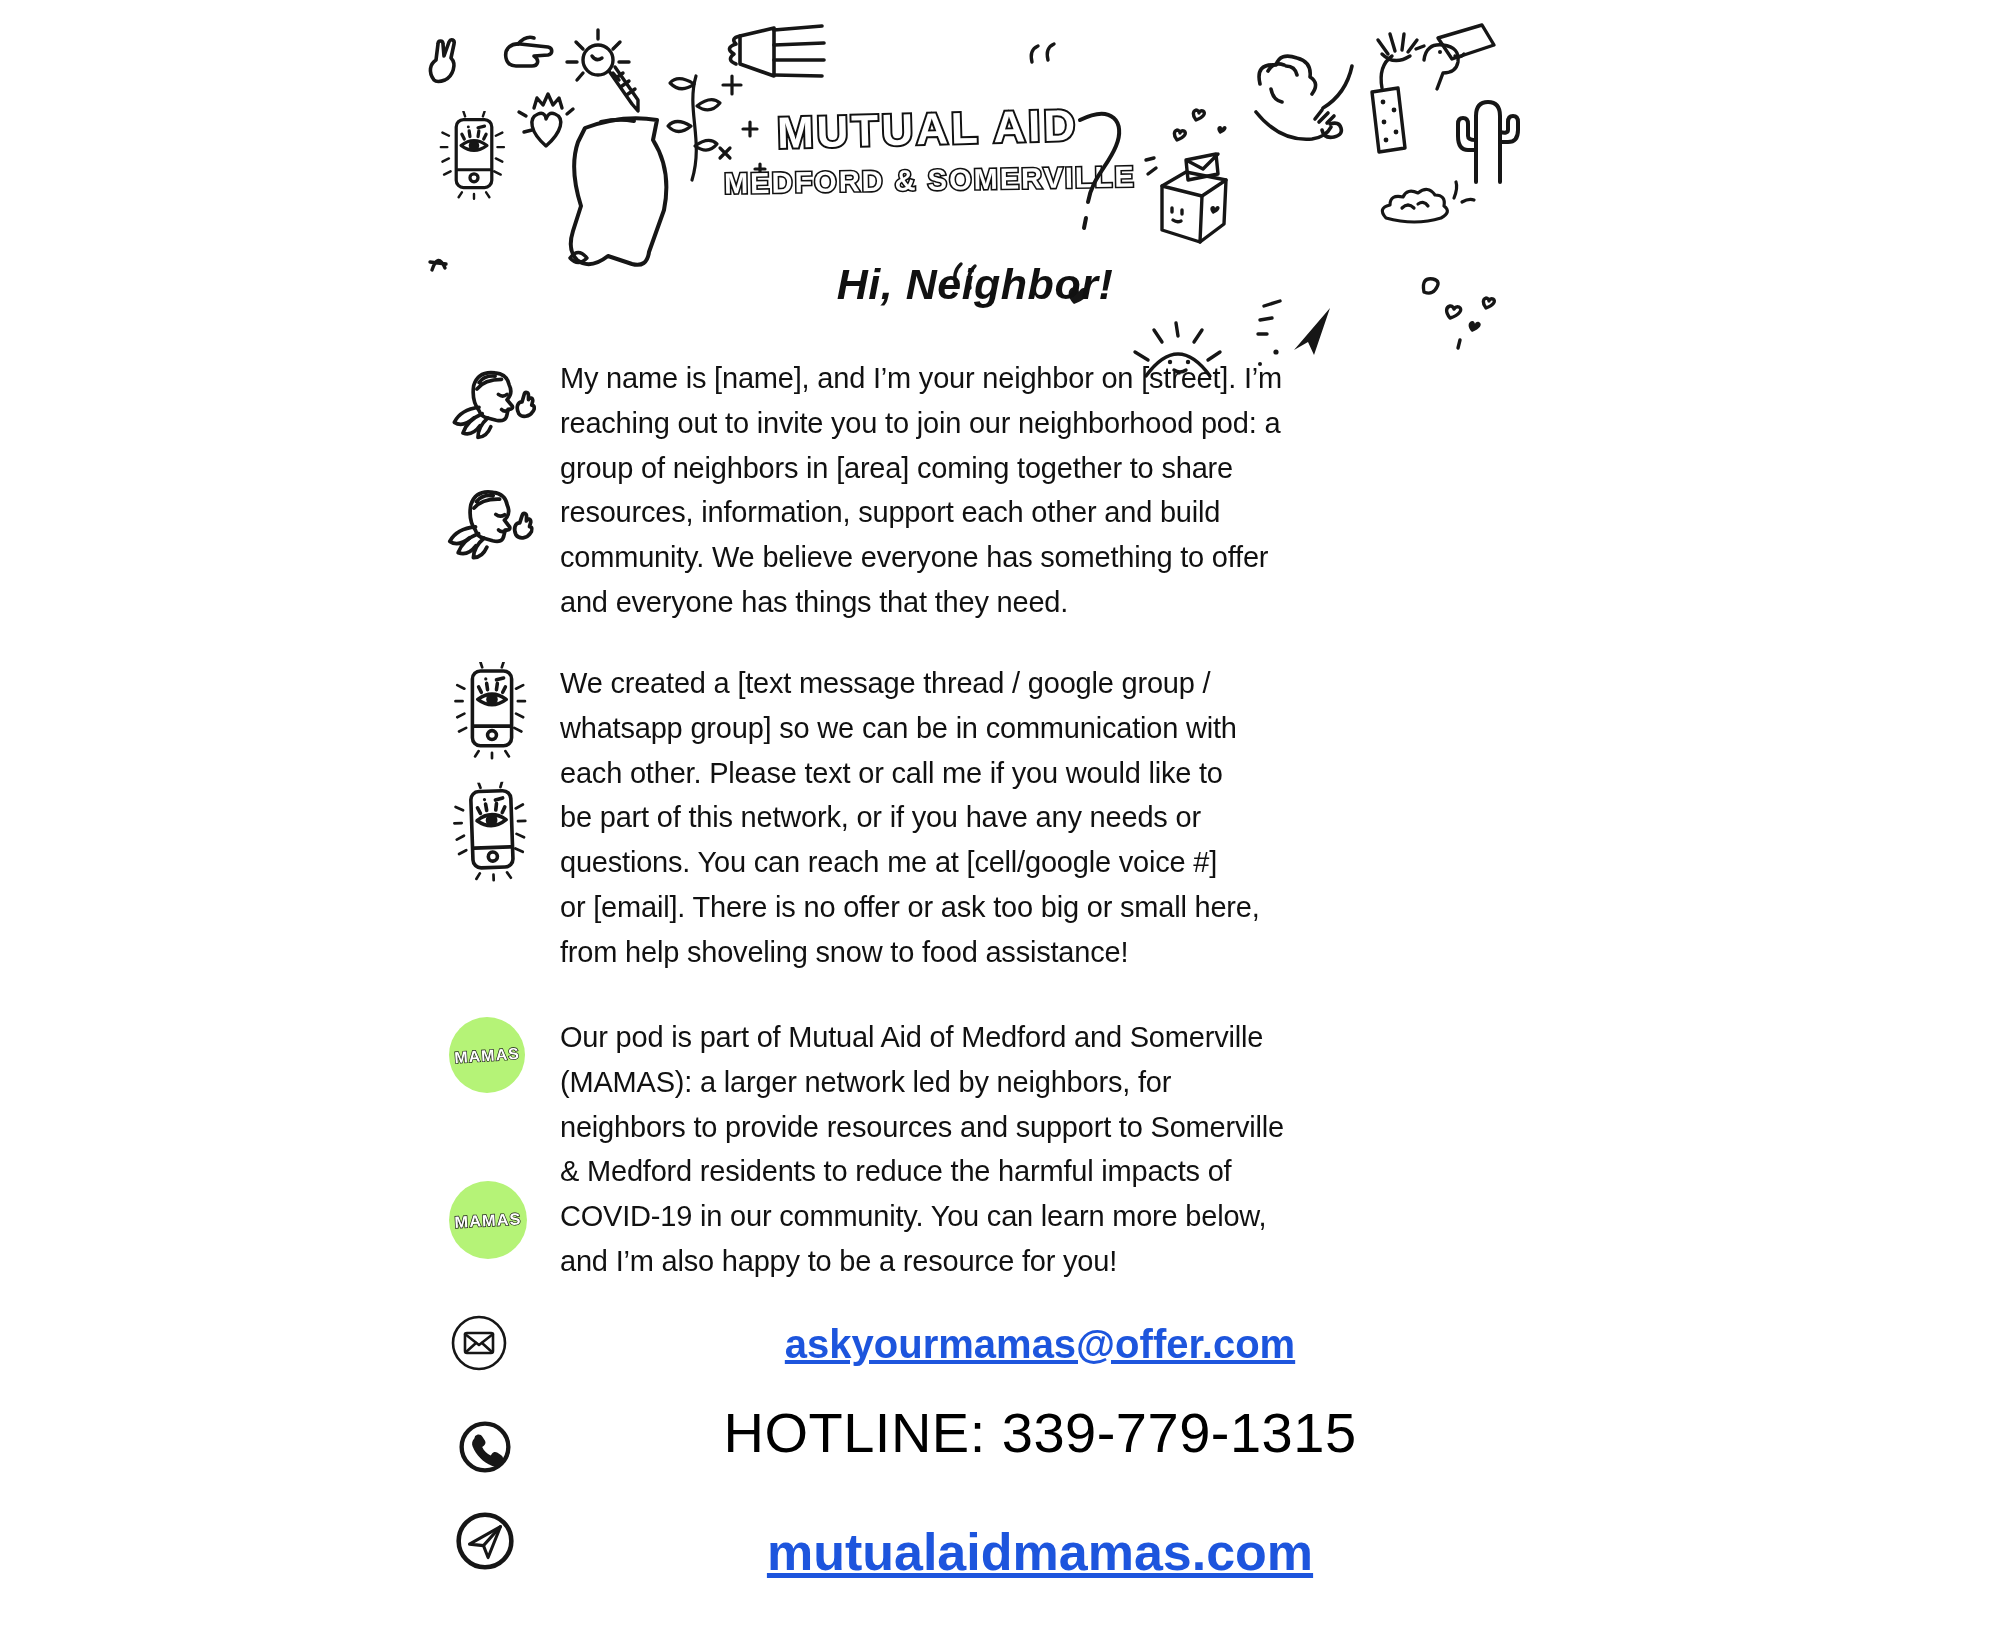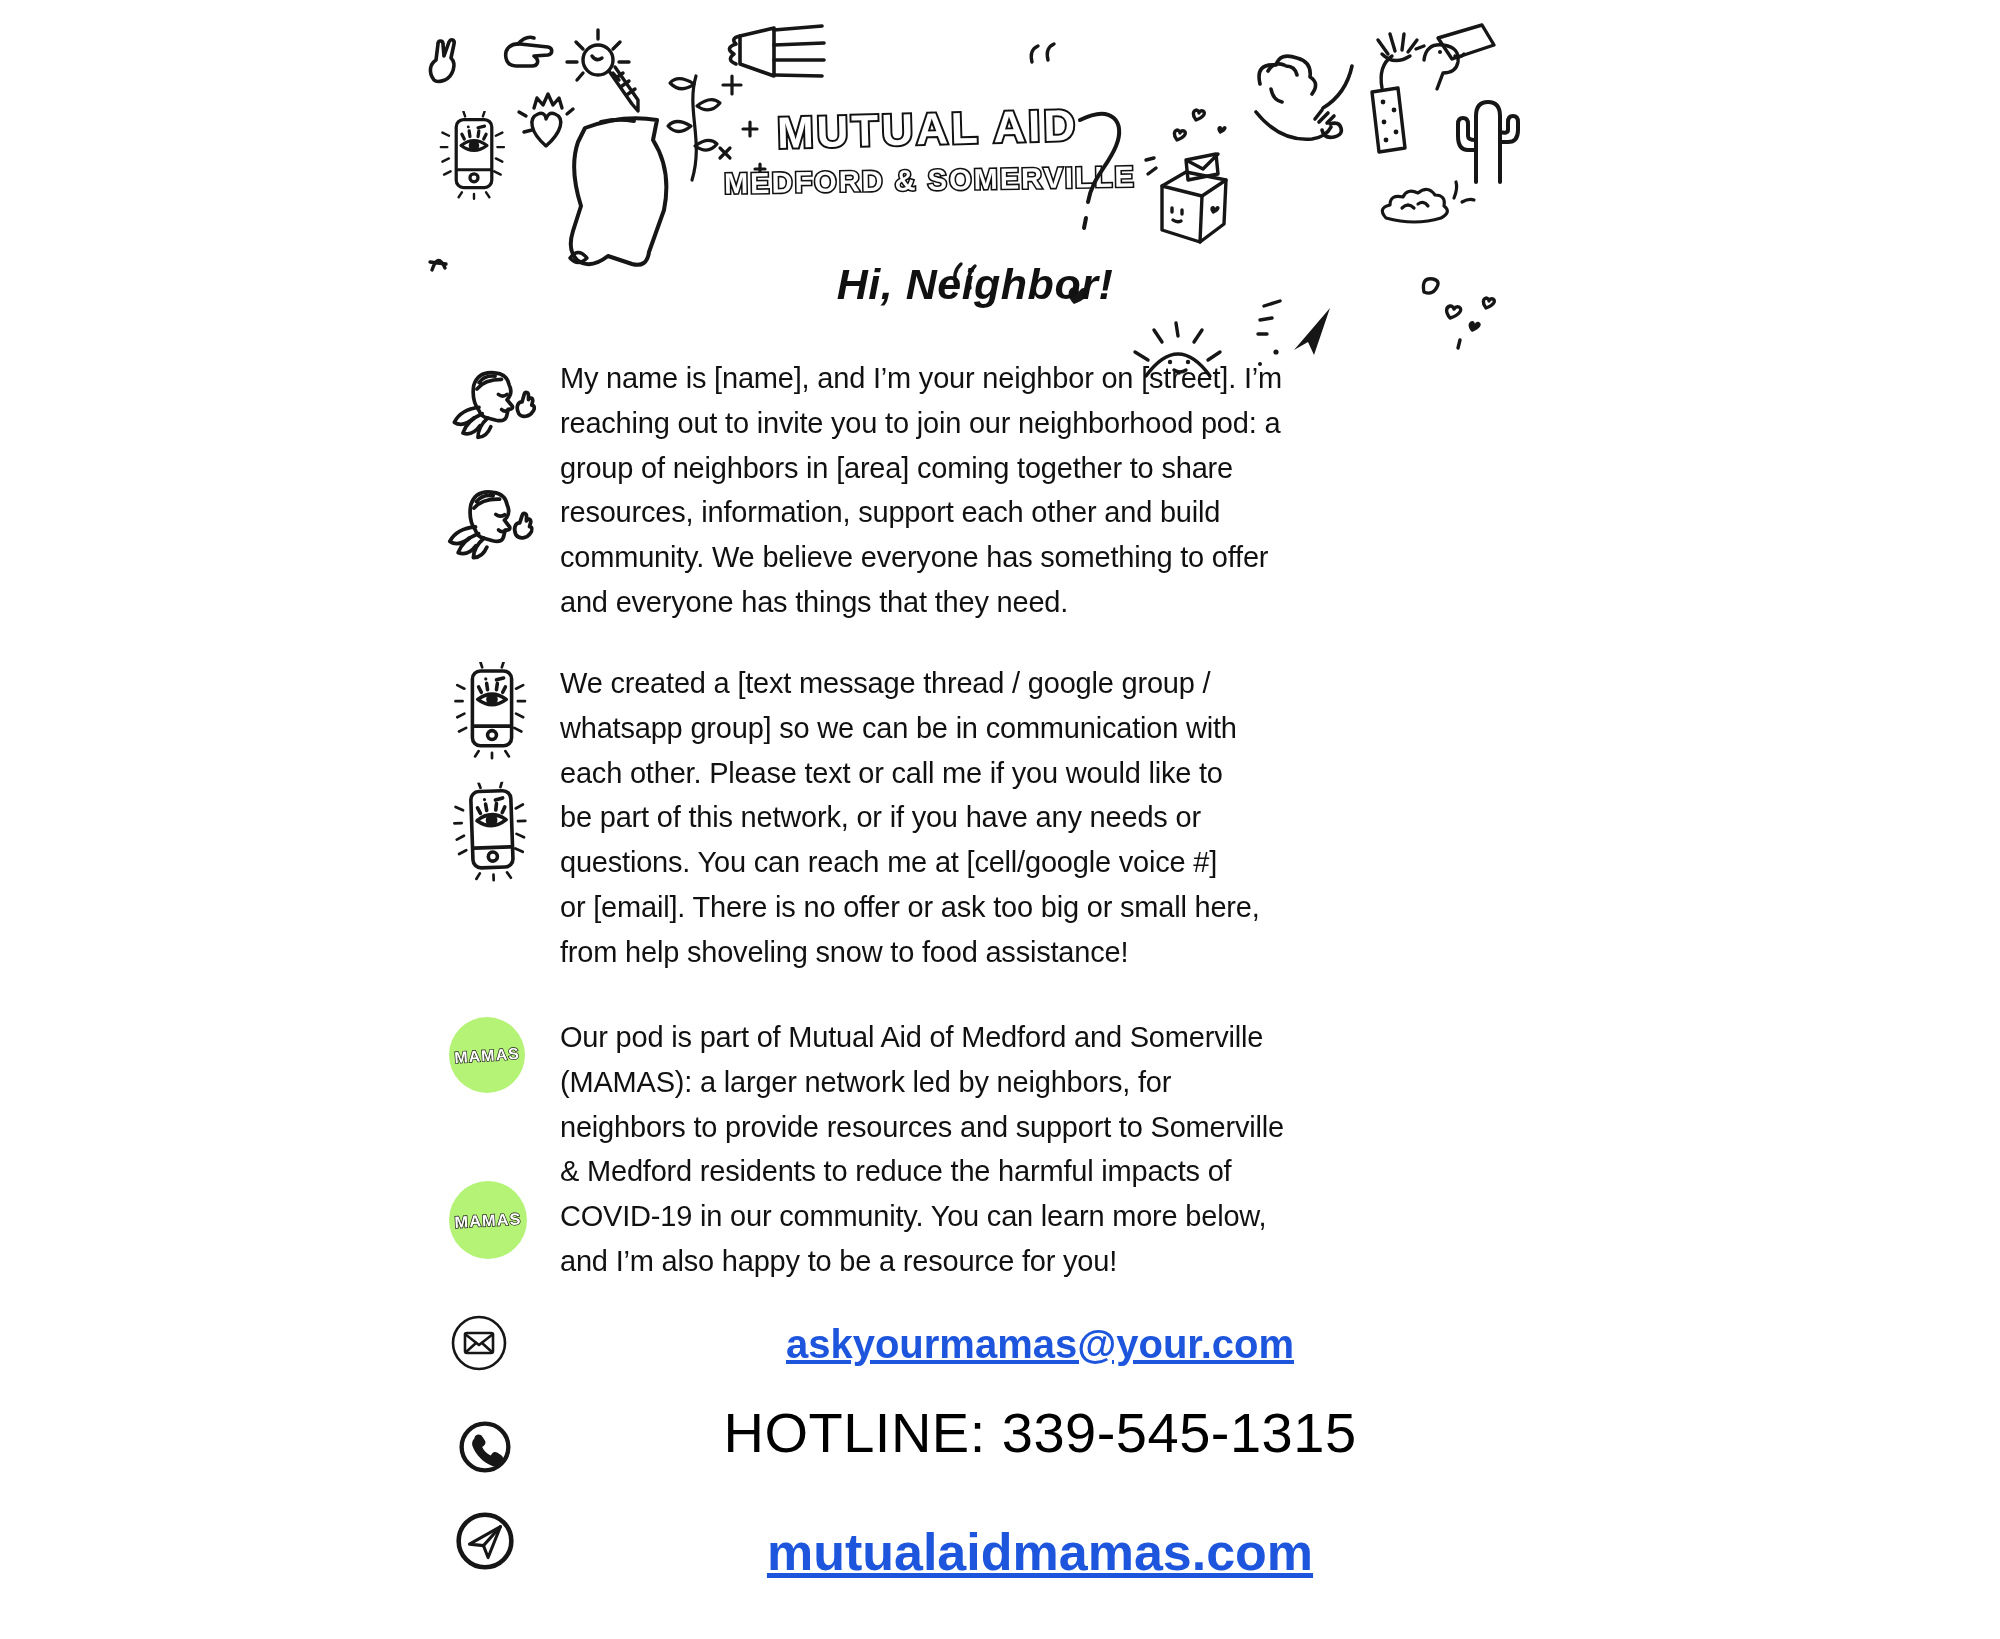--- a/index.html
+++ b/index.html
@@ -254,26 +254,26 @@
 <svg class="abs" style="left:448px;top:1180px;width:80px;height:80px" viewBox="0 0 78 78">
   <circle cx="39" cy="39" r="38" fill="#b5f377"></circle>
   <text class="badge-text" x="39" y="45" text-anchor="middle" font-size="16" transform="rotate(-3 39 39)">MAMAS</text>
 </svg>
 <div class="abs para" style="top:1015px"><span>Our pod is part of Mutual Aid of Medford and Somerville</span><br><span>(MAMAS): a larger network </span><span class="b">led by</span><span> neighbors, </span><span class="b">for</span><br><span>neighbors to provide resources and support to Somerville</span><br><span>&amp; Medford residents to reduce the harmful impacts of</span><br><span>COVID-19 in our community. You can learn more below,</span><br><span>and I’m also happy to be a resource for you!</span></div>
 
 <svg class="abs" style="left:450px;top:1314px;width:58px;height:58px">
     <use href="#d-envelope" width="58" height="58"></use>
   </svg>
 <div class="abs contact-line" style="top:1322px">
-  <a class="link" id="email-link">askyourmamas@your.com</a>
+  <a class="link" id="email-link">askyourmamas@offer.com</a>
 </div>
 
 <svg class="abs" style="left:458px;top:1420px;width:54px;height:54px">
     <use href="#d-handset" width="54" height="54"></use>
   </svg>
-<div class="abs contact-line" id="hotline" style="top:1400px">HOTLINE: 339-545-1315</div>
+<div class="abs contact-line" id="hotline" style="top:1400px">HOTLINE: 339-779-1315</div>
 
 <svg class="abs" style="left:454px;top:1510px;width:62px;height:62px">
     <use href="#d-send" width="62" height="62"></use>
   </svg>
 <div class="abs contact-line" style="top:1522px">
   <a class="link" id="website-link">mutualaidmamas.com</a>
 </div>
 
 </body></html>

